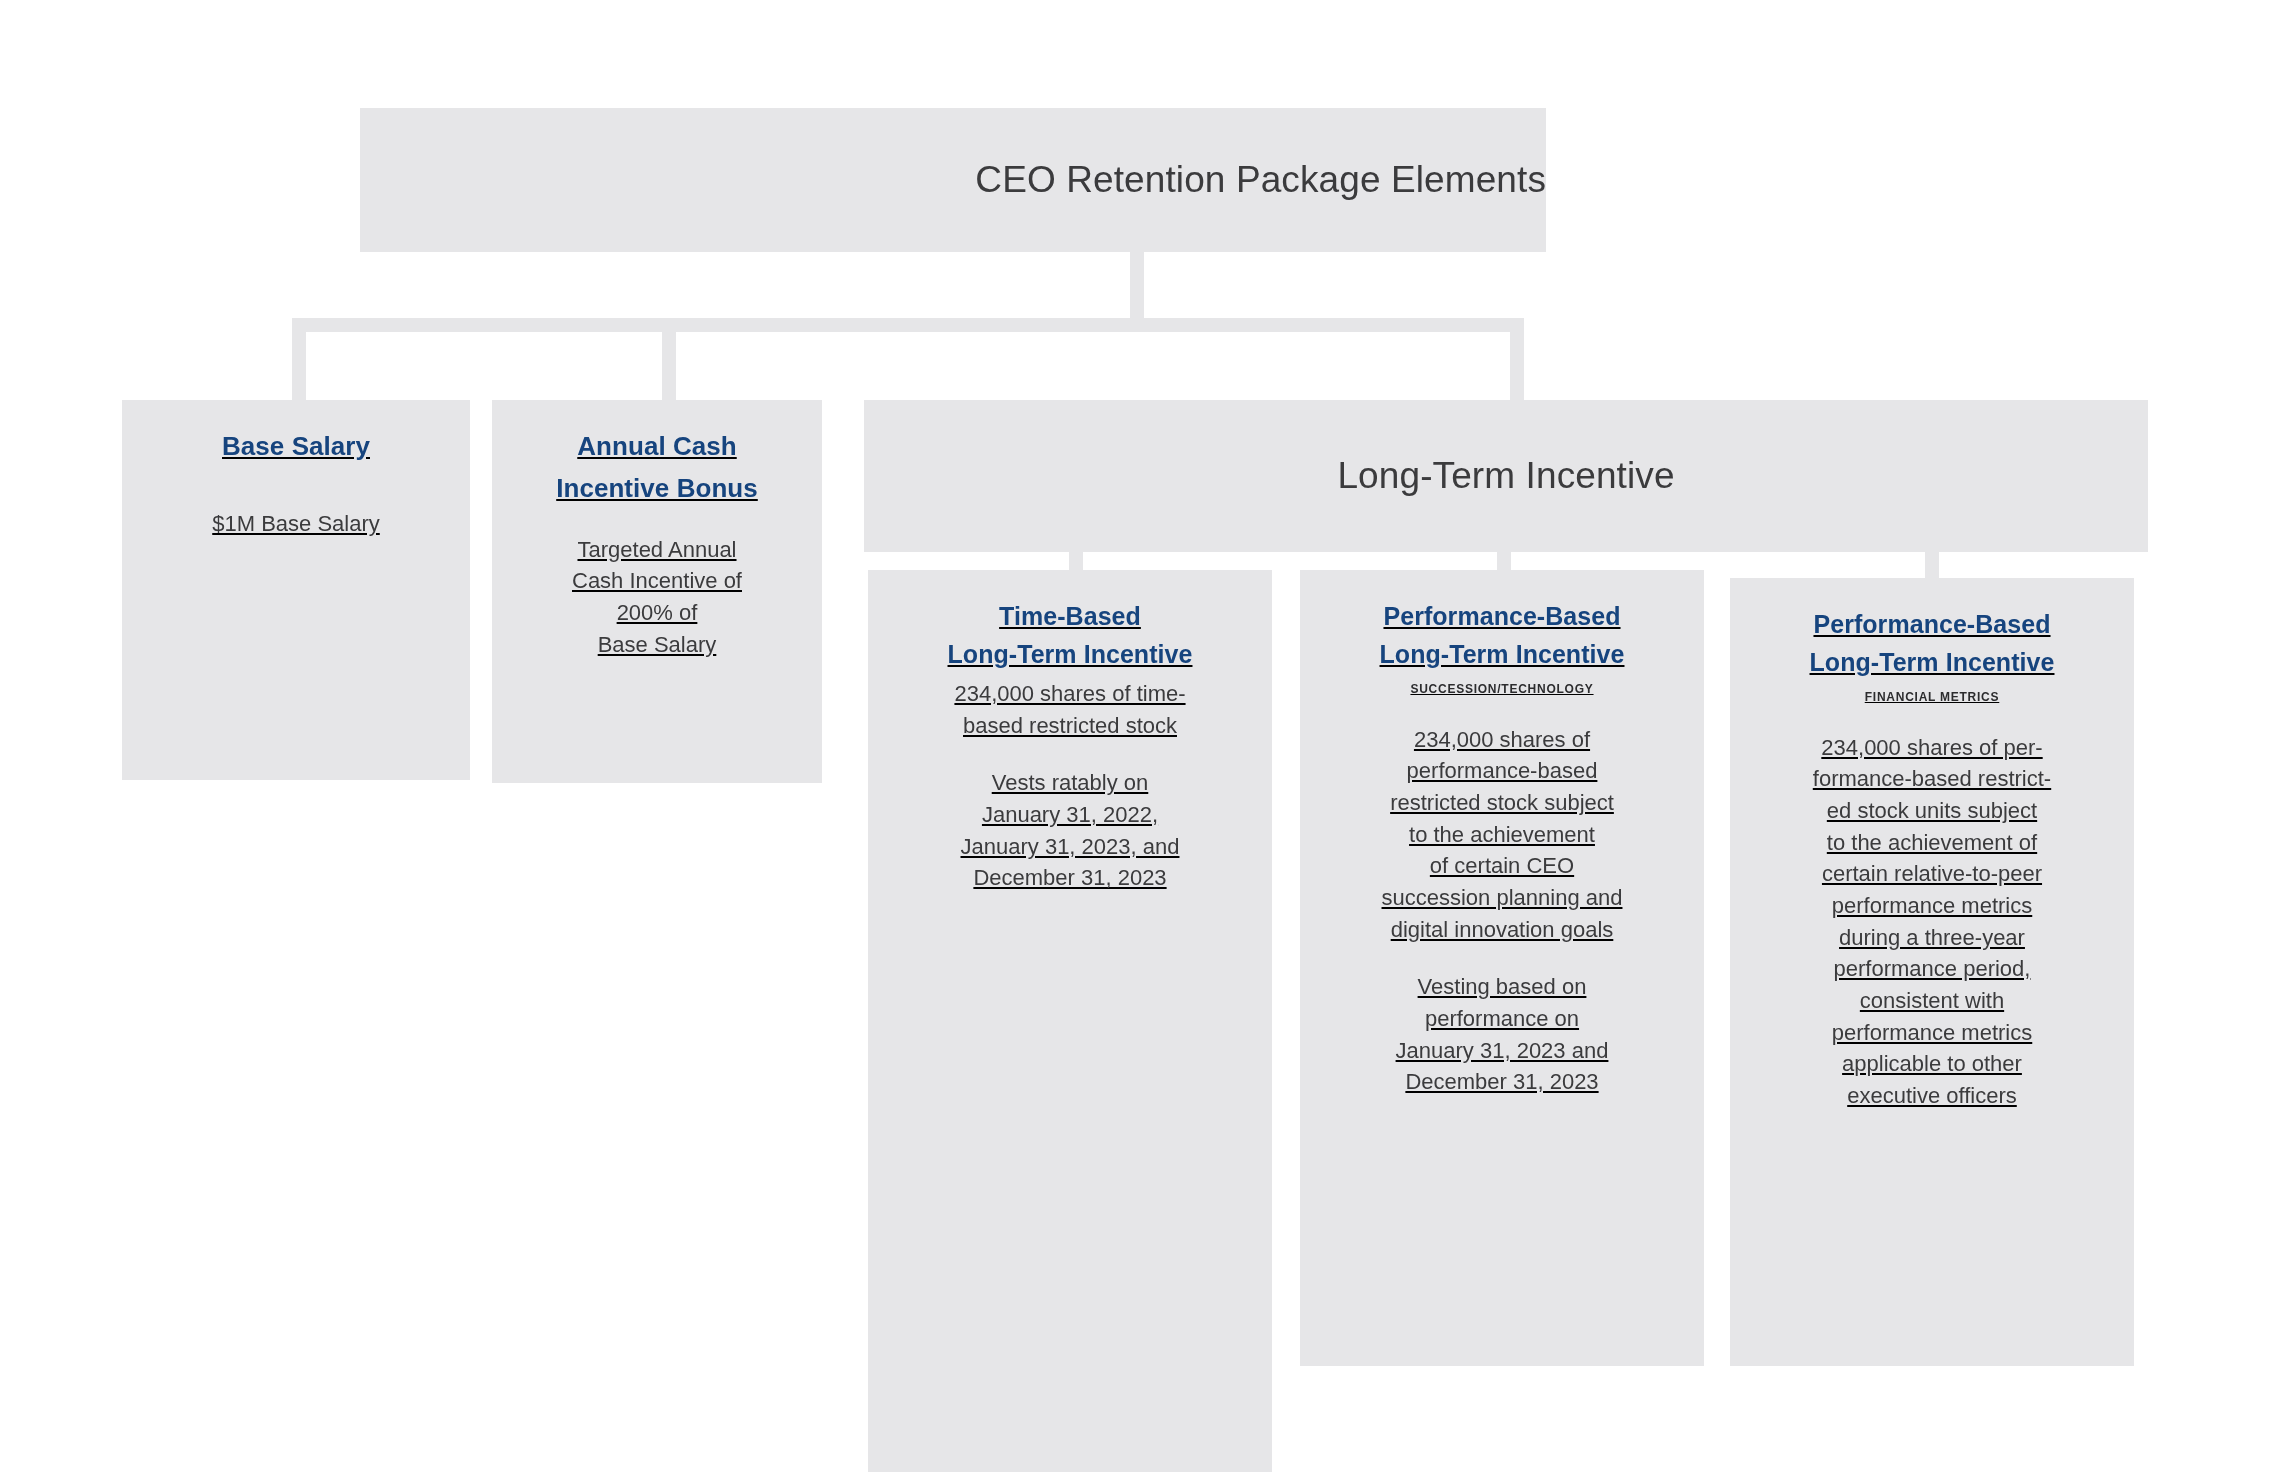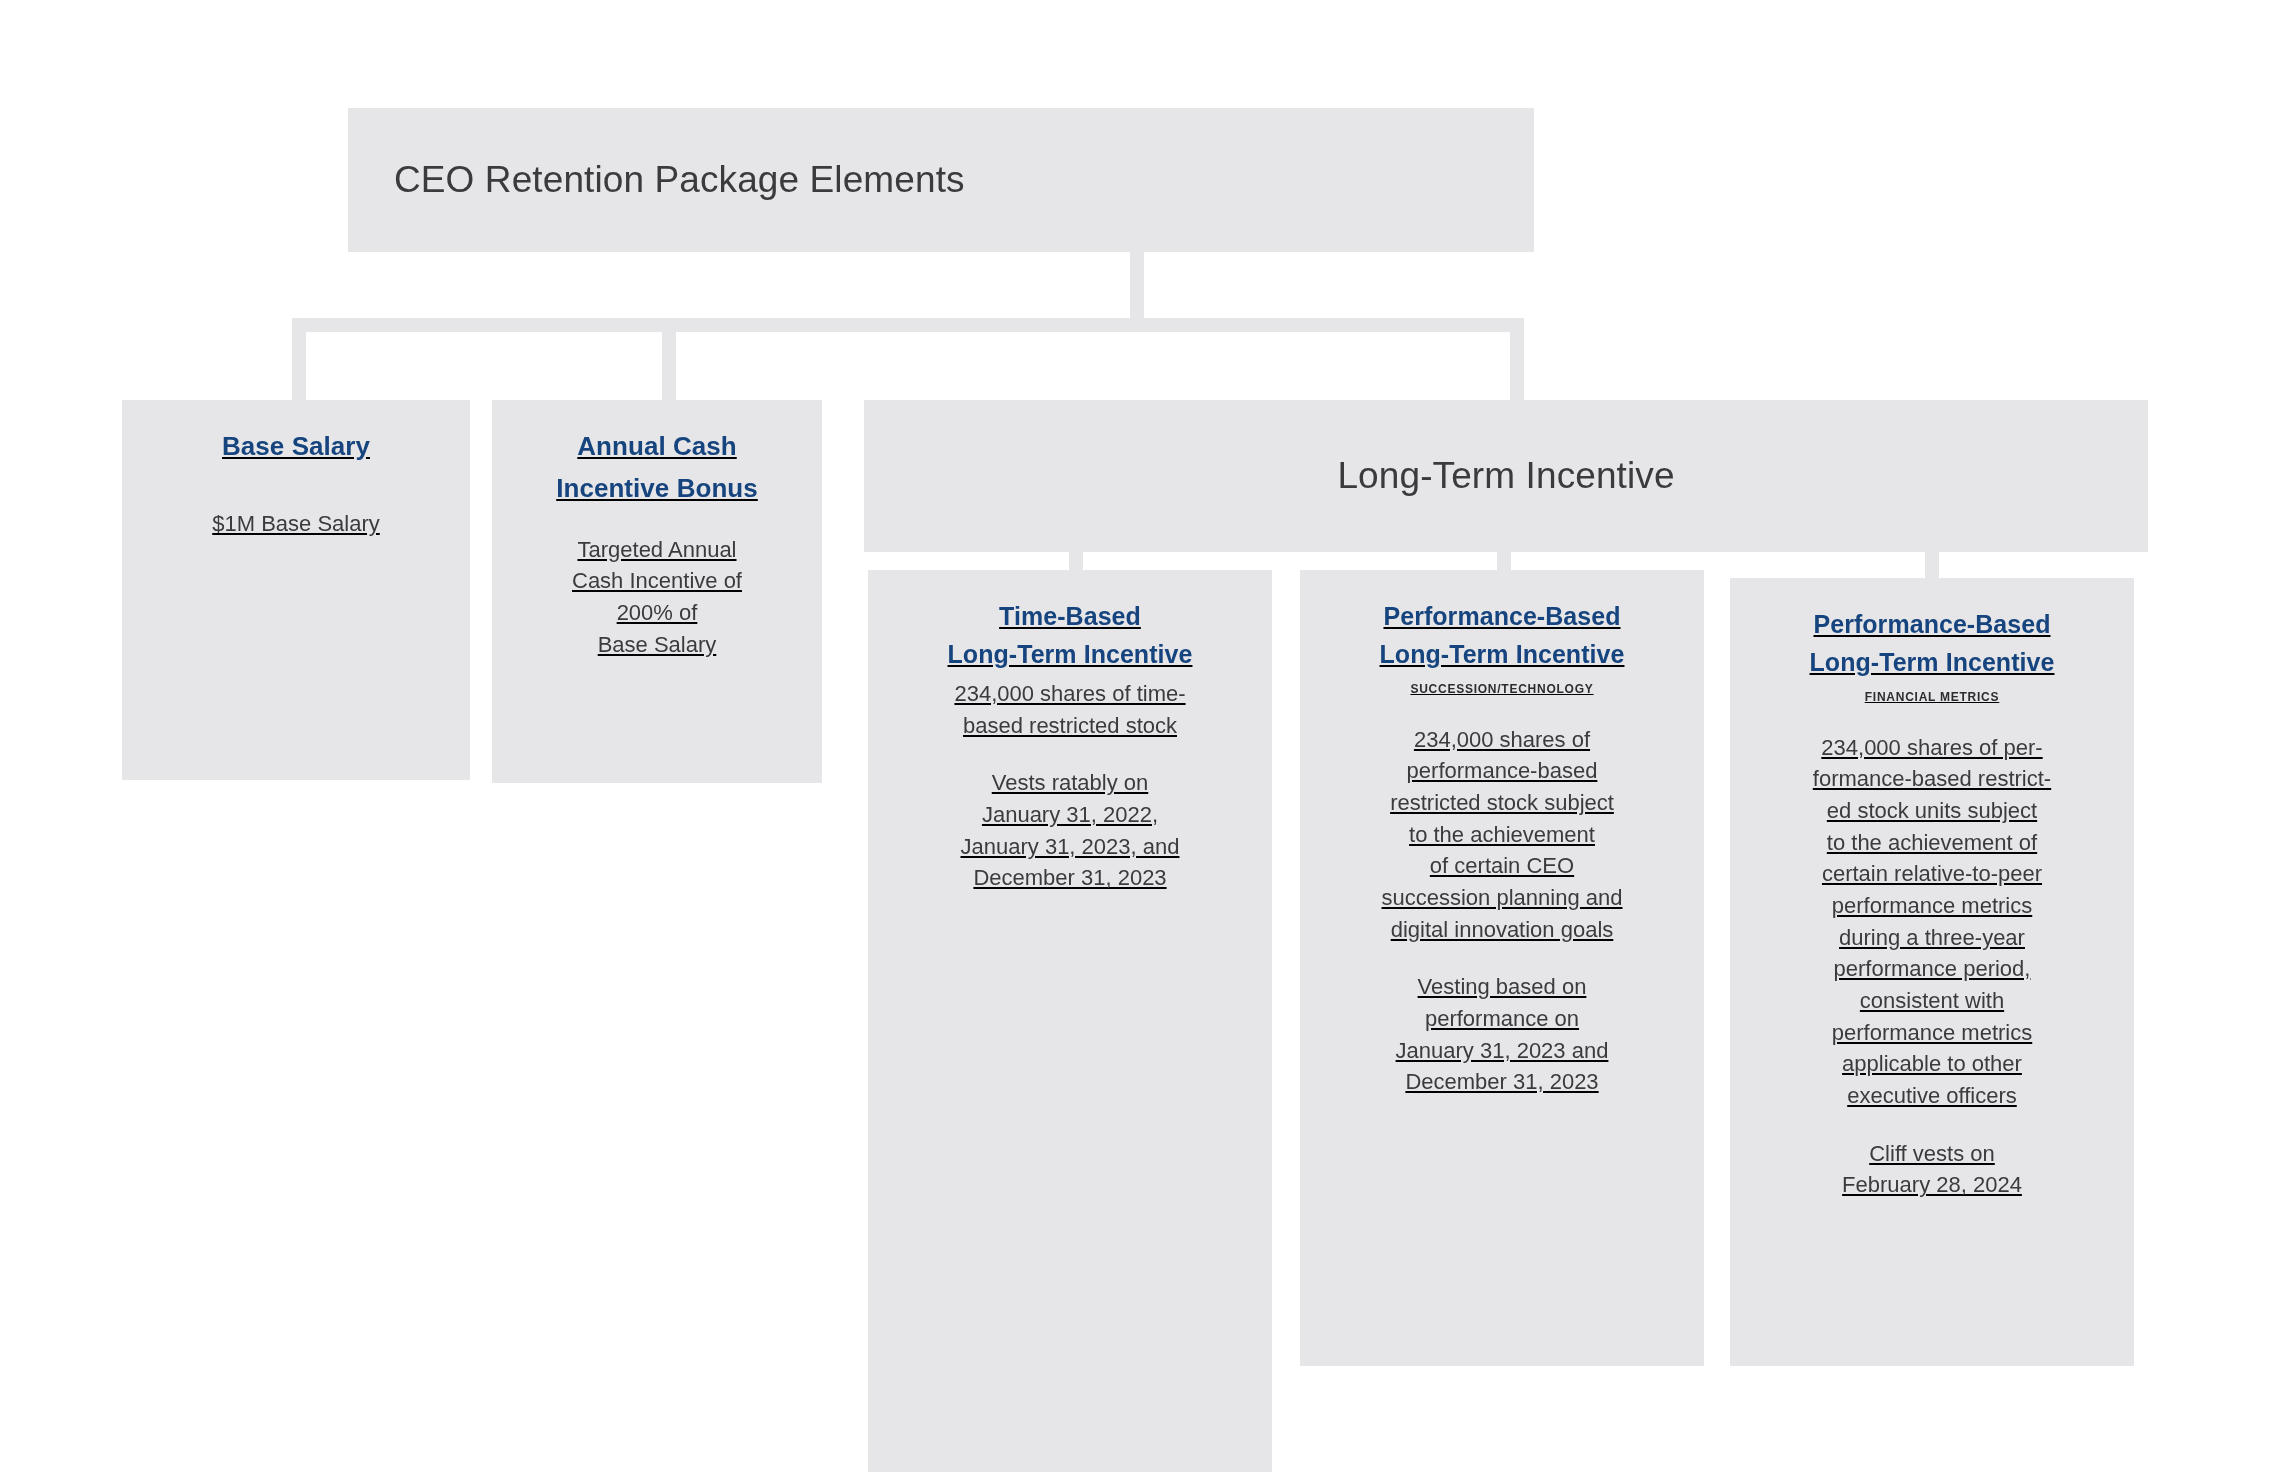--- a/index.html
+++ b/index.html
@@ -90,21 +90,21 @@
   }
   .leaf-body + .leaf-body { margin-top: 26px; }
 
   .pad-sm { padding: 30px 18px 0 18px; text-decoration: underline; }
 </style>
 </head>
 <body>
 
 <div id="chart-root">
 
-  <div class="node" style="left:348px; top:108px; width:1186px; height:144px; display:flex; align-items:center; justify-content:flex-start;padding-left:46px;">
+  <div class="node" style="left:360px; top:108px; width:1186px; height:144px; display:flex; align-items:center; justify-content:flex-end;">
     <div class="root-title">CEO Retention Package Elements</div>
   </div>
 
   <div class="conn" style="left:1130px; top:252px; width:14px; height:66px;"></div>
 
   <div class="conn" style="left:292px; top:318px; width:1232px; height:14px;"></div>
 
   <div class="conn" style="left:292px; top:318px; width:14px; height:82px;"></div>
 
   <div class="conn" style="left:662px; top:318px; width:14px; height:82px;"></div>
@@ -179,18 +179,16 @@
 ed stock units subject
 to the achievement of
 certain relative-to-peer
 performance metrics
 during a three-year
 performance period,
 consistent with
 performance metrics
 applicable to other
 executive officers</div>
-      <div class="leaf-body">Cliff vests on
-February 28, 2024</div>
     </div>
   </div>
 
 </div>
 
 </body></html>

